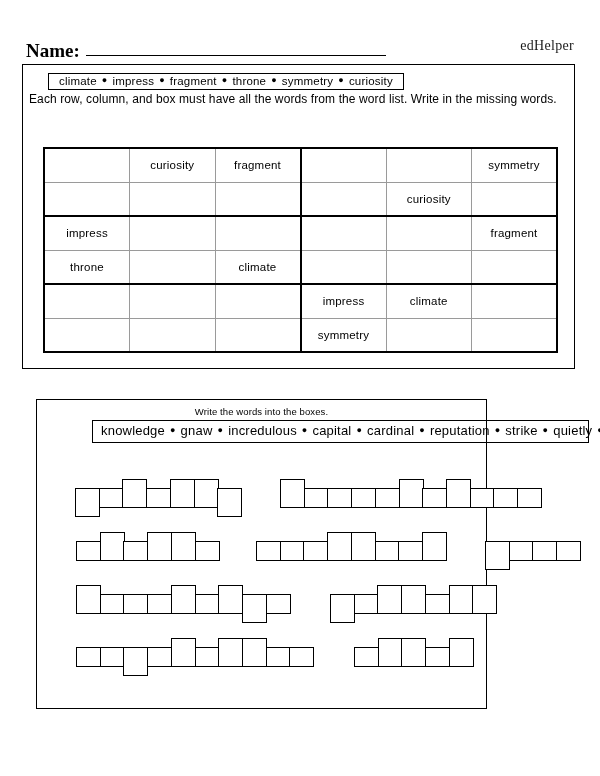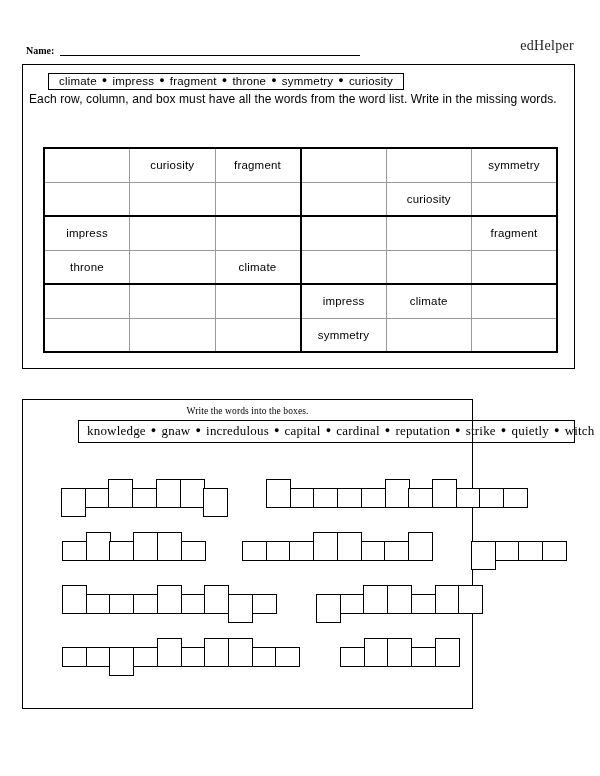--- a/index.html
+++ b/index.html
@@ -30,21 +30,21 @@
   #name-row {
     position: absolute;
     top: 44px;
     left: 26px;
     display: flex;
     align-items: flex-end;
   }
   #name-label {
     font-family: "Liberation Serif", serif;
     font-weight: bold;
-    font-size: 10px;
+    font-size: 19px;
     line-height: 14px;
   }
   #name-rule {
     width: 300px;
     height: 0;
     border-bottom: 1.5px solid #000;
     margin-left: 6px;
     margin-bottom: 2px;
   }
 
@@ -104,27 +104,26 @@
   #sudoku tr:last-child  td { border-bottom: 2.5px solid #000; }
   #sudoku td:first-child { border-left: 2.5px solid #000; }
   #sudoku td:last-child  { border-right: 2.5px solid #000; }
   
   #sudoku td.box-right { border-right: 2.5px solid #000; }
   #sudoku tr.box-bottom td { border-bottom: 2.5px solid #000; }
 
   
   #panel-shapes {
     position: absolute;
-    left: 22px;
+    left: 36px;
     top: 399px;
     width: 451px;
     height: 310px;
     border: 1px solid #000;
     box-sizing: border-box;
-    font-family: Liberation Serif, serif;
   }
   #shapes-title {
     position: absolute;
     top: 6px;
     left: 0;
     width: 100%;
     text-align: center;
     font-size: 9.5px;
     letter-spacing: 0.1px;
   }

